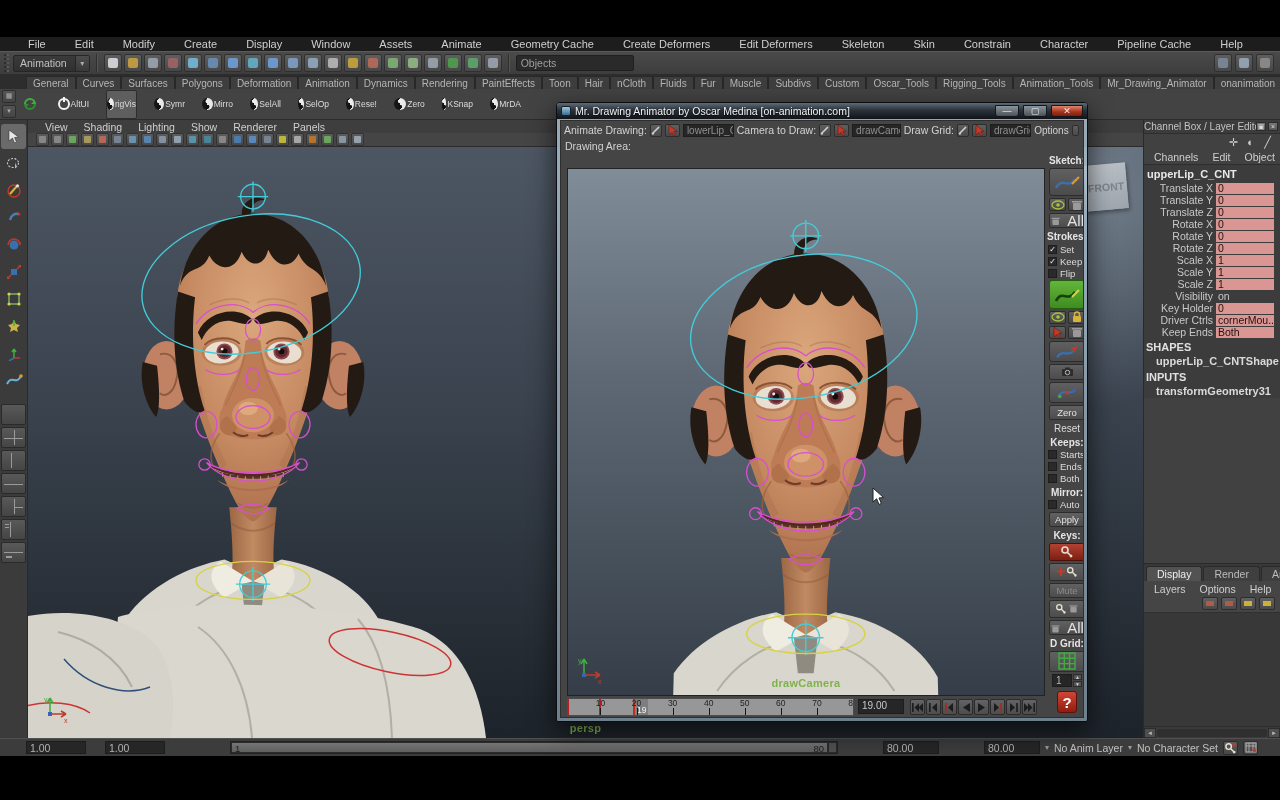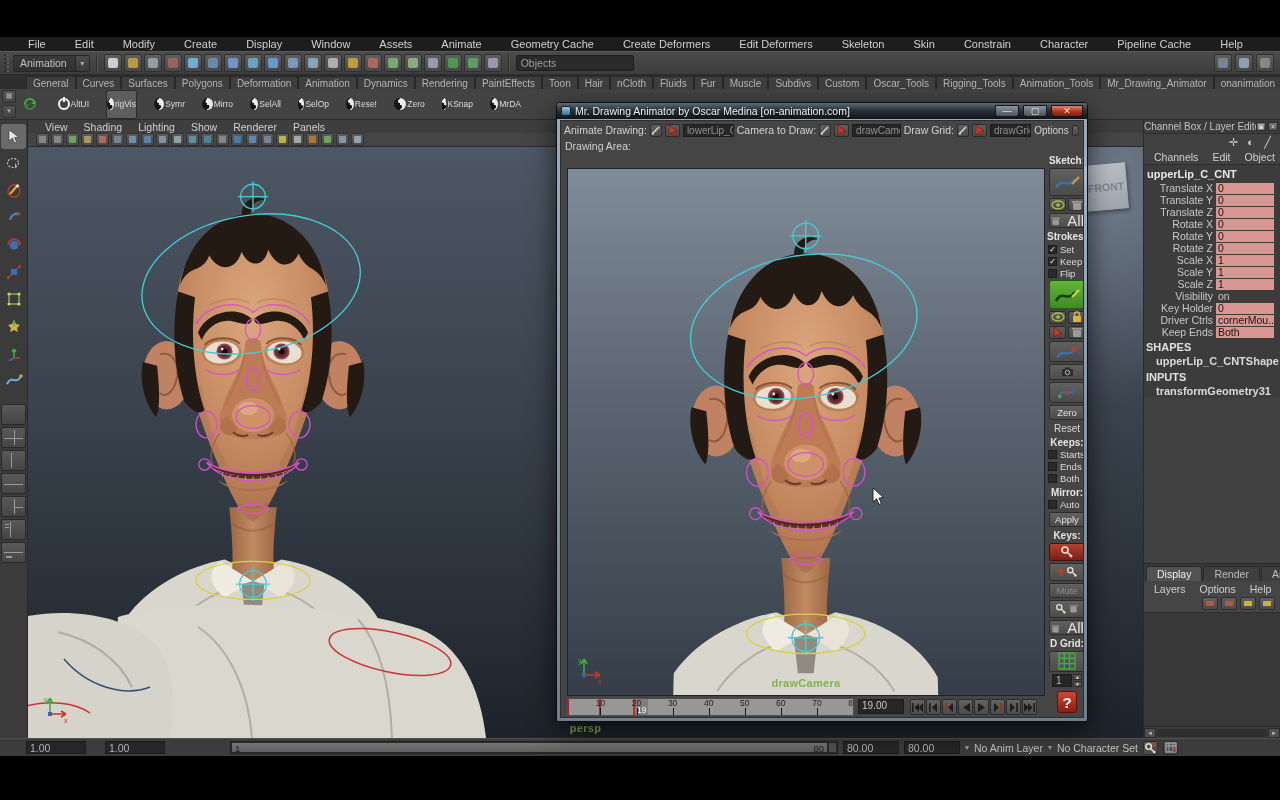--- a/index.html
+++ b/index.html
@@ -111,21 +111,21 @@
   .layer-ic { width:16px; height:13px; background:linear-gradient(#606060,#4a4a4a); border:1px solid #2d2d2d; border-radius:2px; position:relative; }
   .layer-ic::after { content:""; position:absolute; left:3px; top:3px; right:3px; bottom:3px; background:var(--ic,#999); }
   #layer-list { flex:1; background:#383838; }
   #cb-scroll { height:12px; background:#3a3a3a; border-top:1px solid #2c2c2c; display:flex; align-items:center; }
   .scr-btn { width:12px; height:10px; background:#4f4f4f; border:1px solid #2c2c2c; color:#bbb; font-size:7px; line-height:8px; text-align:center; }
   #cb-scroll .scr-track { flex:1; height:8px; margin:0 1px; background:#2f2f2f; border-radius:3px; }
 
   
   #rangerow { height:18px; background:#3c3c3c; border-top:1px solid #505050; display:flex; align-items:center; gap:5px; padding:0 12px; }
   .rs-field { width:60px; height:13px; background:#262626; border:1px solid #1d1d1d; color:#b2b2b2;
-     font-size:10.5px; line-height:12px; padding:0 3px; }
+     font-size:10.5px; line-height:12px; padding:0 3px;margin-left:40px; }
   #range-track { width:608px; height:13px; background:#2c2c2c; border:1px solid #222; position:relative; margin-left:60px; }
   #range-bar { position:absolute; left:1px; top:1px; bottom:1px; right:10px; background:linear-gradient(#757575,#5f5f5f); }
   #range-bar .r-start { position:absolute; left:3px; top:0; font-size:9.5px; color:#1e1e1e; line-height:11px; }
   #range-bar .r-end { position:absolute; right:3px; top:0; font-size:9.5px; color:#1e1e1e; line-height:11px; }
   .r-handle { position:absolute; right:1px; top:1px; bottom:1px; width:8px; background:#505050; border-left:1px solid #2a2a2a; }
   .dd-arrow { color:#9a9a9a; font-size:8px; }
   .rs-label { font-size:10.5px; color:#c2c2c2; white-space:nowrap; }
   .anim-ic { width:15px; height:14px; border:1px solid #2c2c2c; border-radius:2px; background:linear-gradient(#5c5c5c,#474747);
      display:flex; align-items:center; justify-content:center; }
 

